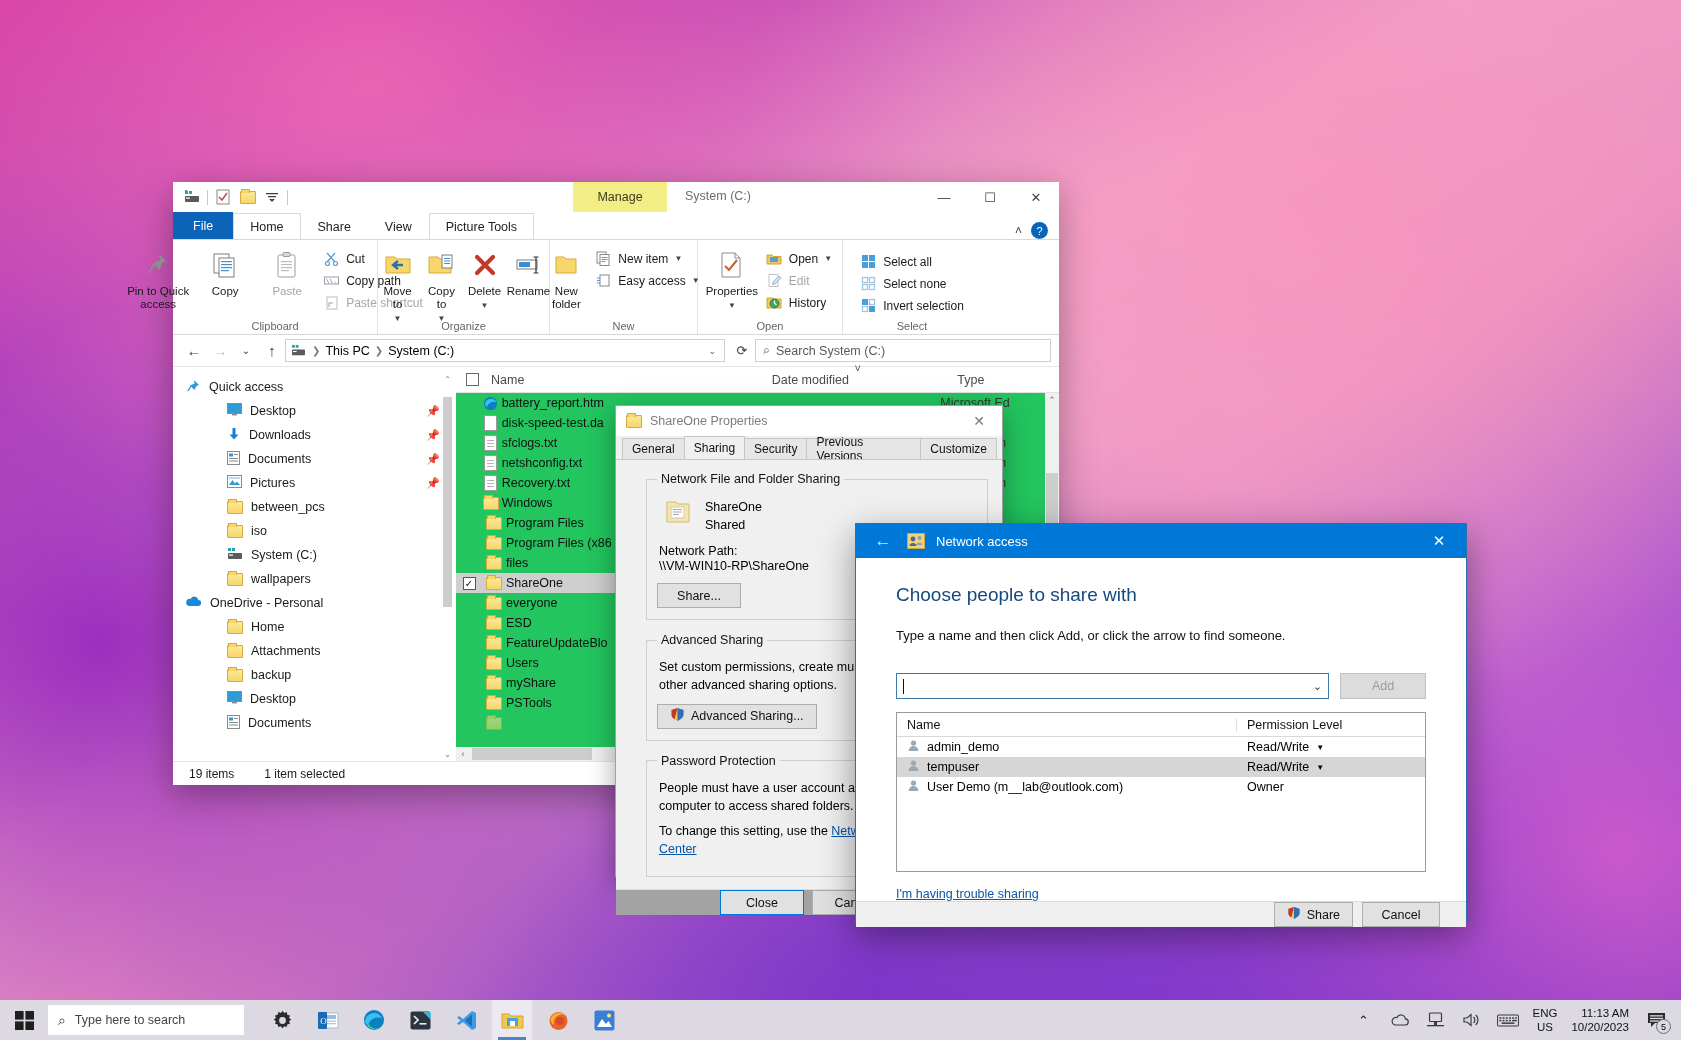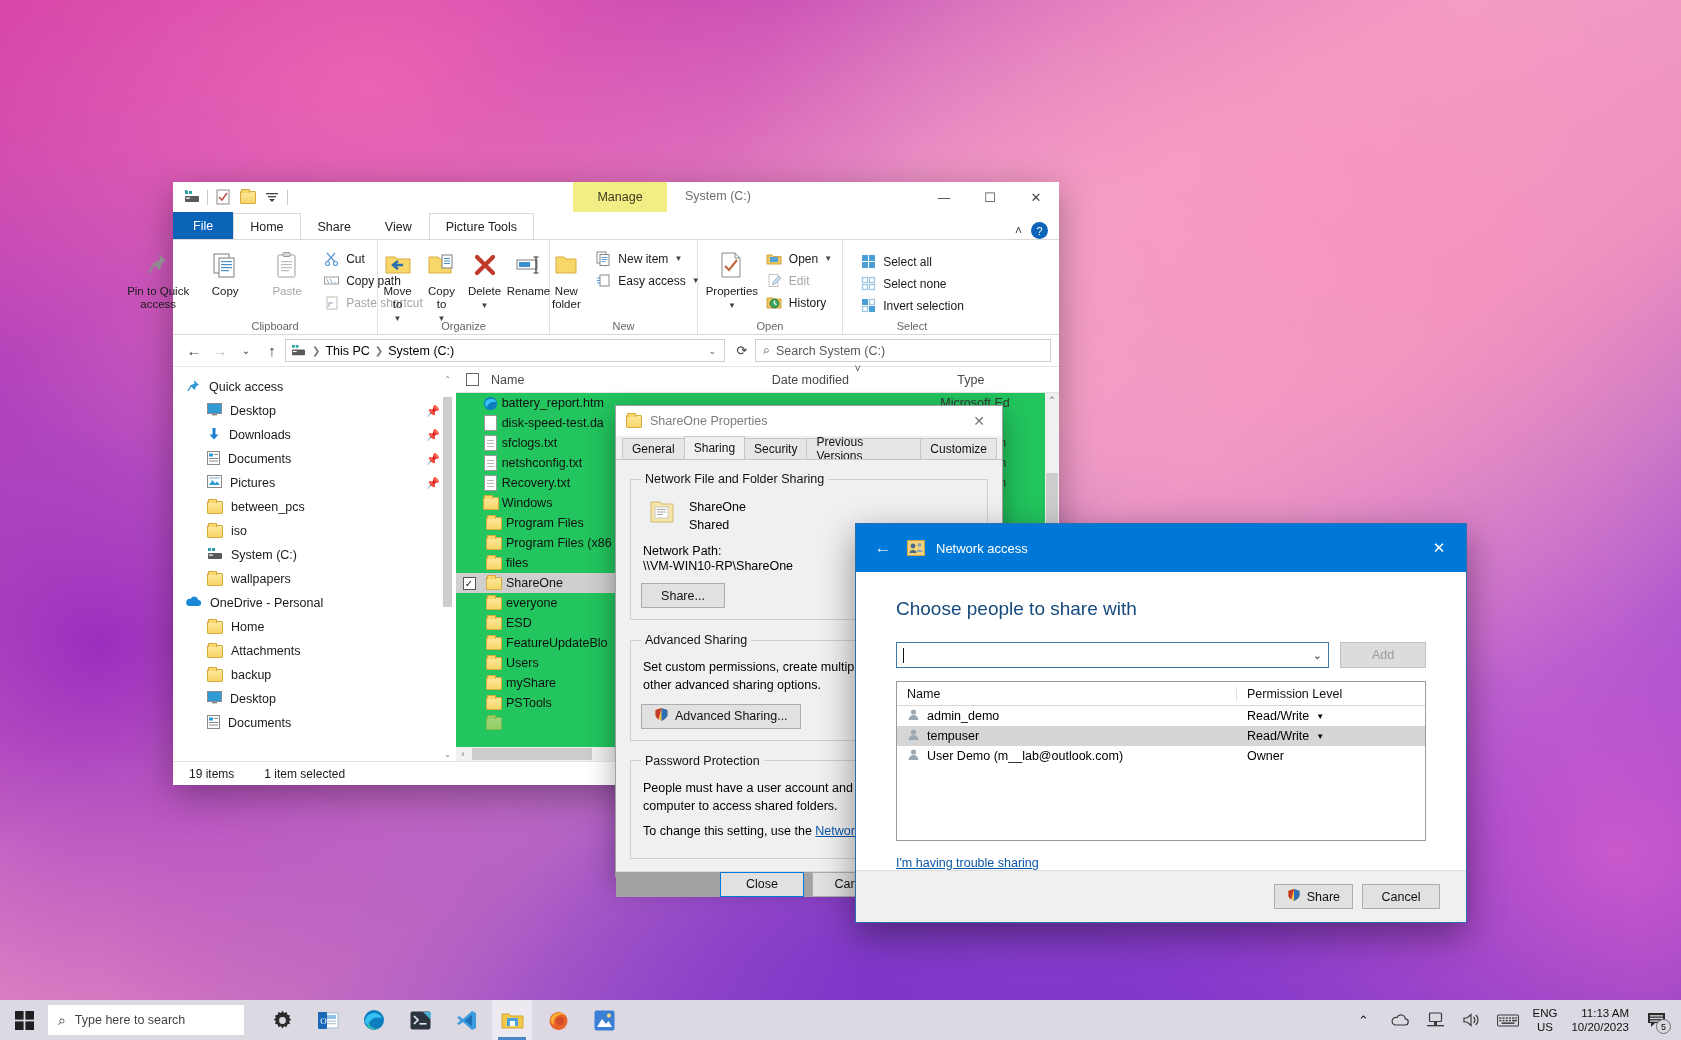--- a/index.html
+++ b/index.html
@@ -82,21 +82,21 @@
   .crumb-sep { color:#7a7a7a; font-size:10px; }
   .crumb-dd { margin-left:auto; color:#555; font-size:9px; padding-right:4px; }
   .refresh { width:26px; height:26px; display:flex; align-items:center; justify-content:center; color:#3b3b3b; font-size:13px; }
   .searchbox { width:296px; height:23px; border:1px solid #cfcfcf; display:flex; align-items:center; gap:6px;
                padding:0 7px; font-size:12.5px; color:#5a5a5a; }
 
   .exp-body { flex:1; display:flex; min-height:0; border-top:1px solid #e6e6e6; }
   .navpane { width:283px; background:#fff; overflow:hidden; position:relative; padding-top:8px; }
   .nav-item { height:24px; display:flex; align-items:center; gap:8px; padding-left:18px; font-size:12.5px; color:#1a1a1a; }
   .nav-item.root { padding-left:14px; }
-  .nav-item.child { padding-left:34px; }
+  .nav-item.child { padding-left:54px; }
   .nav-item .pin { margin-left:auto; margin-right:16px; color:#9a9a9a; font-size:11px; }
   .nav-scroll { position:absolute; right:4px; top:8px; bottom:0; width:9px; }
   .nav-scroll .thumb { position:absolute; top:22px; width:9px; height:210px; background:#cdcdcd; }
   .nav-scroll .arrow { position:absolute; left:0; width:9px; text-align:center; font-size:8px; color:#6f6f6f; }
 
   .filepane { flex:1; display:flex; flex-direction:column; min-width:0; position:relative; }
   .col-head { height:26px; display:flex; align-items:center; border-bottom:1px solid #e2e2e2;
               font-size:12.5px; color:#4a4a4a; background:#fff; }
   .ch { padding-left:10px; position:relative; }
   .ch.name { width:330px; display:flex; align-items:center; gap:12px; }
@@ -130,21 +130,21 @@
     display:flex; flex-direction:column;
   }
   .pr-title { height:32px; background:#fff; display:flex; align-items:center; gap:8px; padding:0 6px 0 10px; }
   .pr-title .t { font-size:12.5px; color:#7d7d7d; }
   .pr-title .x { margin-left:auto; width:34px; height:30px; display:flex; align-items:center; justify-content:center; color:#777; font-size:14px; }
   .pr-tabs { display:flex; align-items:flex-end; padding:0 6px; background:#f0f0f0; height:23px; }
   .pr-tab { height:21px; padding:0 9px; font-size:12px; display:flex; align-items:center;
             border:1px solid #c6c6c6; border-bottom:none; background:#e6e6e6; color:#111; margin-right:-1px; }
   .pr-tab.active { background:#f0f0f0; height:23px; }
   .pr-content { flex:1; background:#f0f0f0; border-top:1px solid #c6c6c6; padding:12px 14px; font-size:12.5px; }
-  fieldset.grp { border:1px solid #cfcfcf; margin:0 0 13px 0; padding:8px 10px 11px 10px; }
+  fieldset.grp { border:1px solid #cfcfcf; margin:0 0 13px 16px; padding:8px 10px 11px 10px; }
   fieldset.grp legend { font-size:12.5px; padding:0 4px; color:#111; }
   .share-row { display:flex; gap:12px; align-items:flex-start; margin:4px 0 10px 6px; }
   .share-name { line-height:1.45; }
   .np-label { margin:2px 0 0 2px; }
   .np-val { margin:1px 0 10px 2px; }
   .btn {
     min-width:84px; height:25px; padding:0 12px; background:#e1e1e1; border:1px solid #adadad;
     font-size:12.5px; color:#111; display:inline-flex; align-items:center; justify-content:center; gap:6px;
   }
   .btn.def { border:1px solid #0078d7; }
@@ -935,20 +935,21 @@
           <circle cx="12.5" cy="6" r="2" fill="#8aa2b8"></circle>
           <path d="M9.3 13 a3.3 3.3 0 0 1 6.4 0 Z" fill="#8aa2b8"></path>
         </svg>
     </span>
     <span class="na-t">Network access</span>
     <span class="na-x">✕</span>
   </div>
 
   <div class="na-body">
     <h1 class="na-h1">Choose people to share with</h1>
+    <div class="na-sub">Type a name and then click Add, or click the arrow to find someone.</div>
 
     <div class="na-inputrow">
       <div class="na-combo">
         <span class="caretbar"></span>
         <span></span>
         <span class="na-caret-btn">⌄</span>
       </div>
       <div class="na-add">Add</div>
     </div>
 

